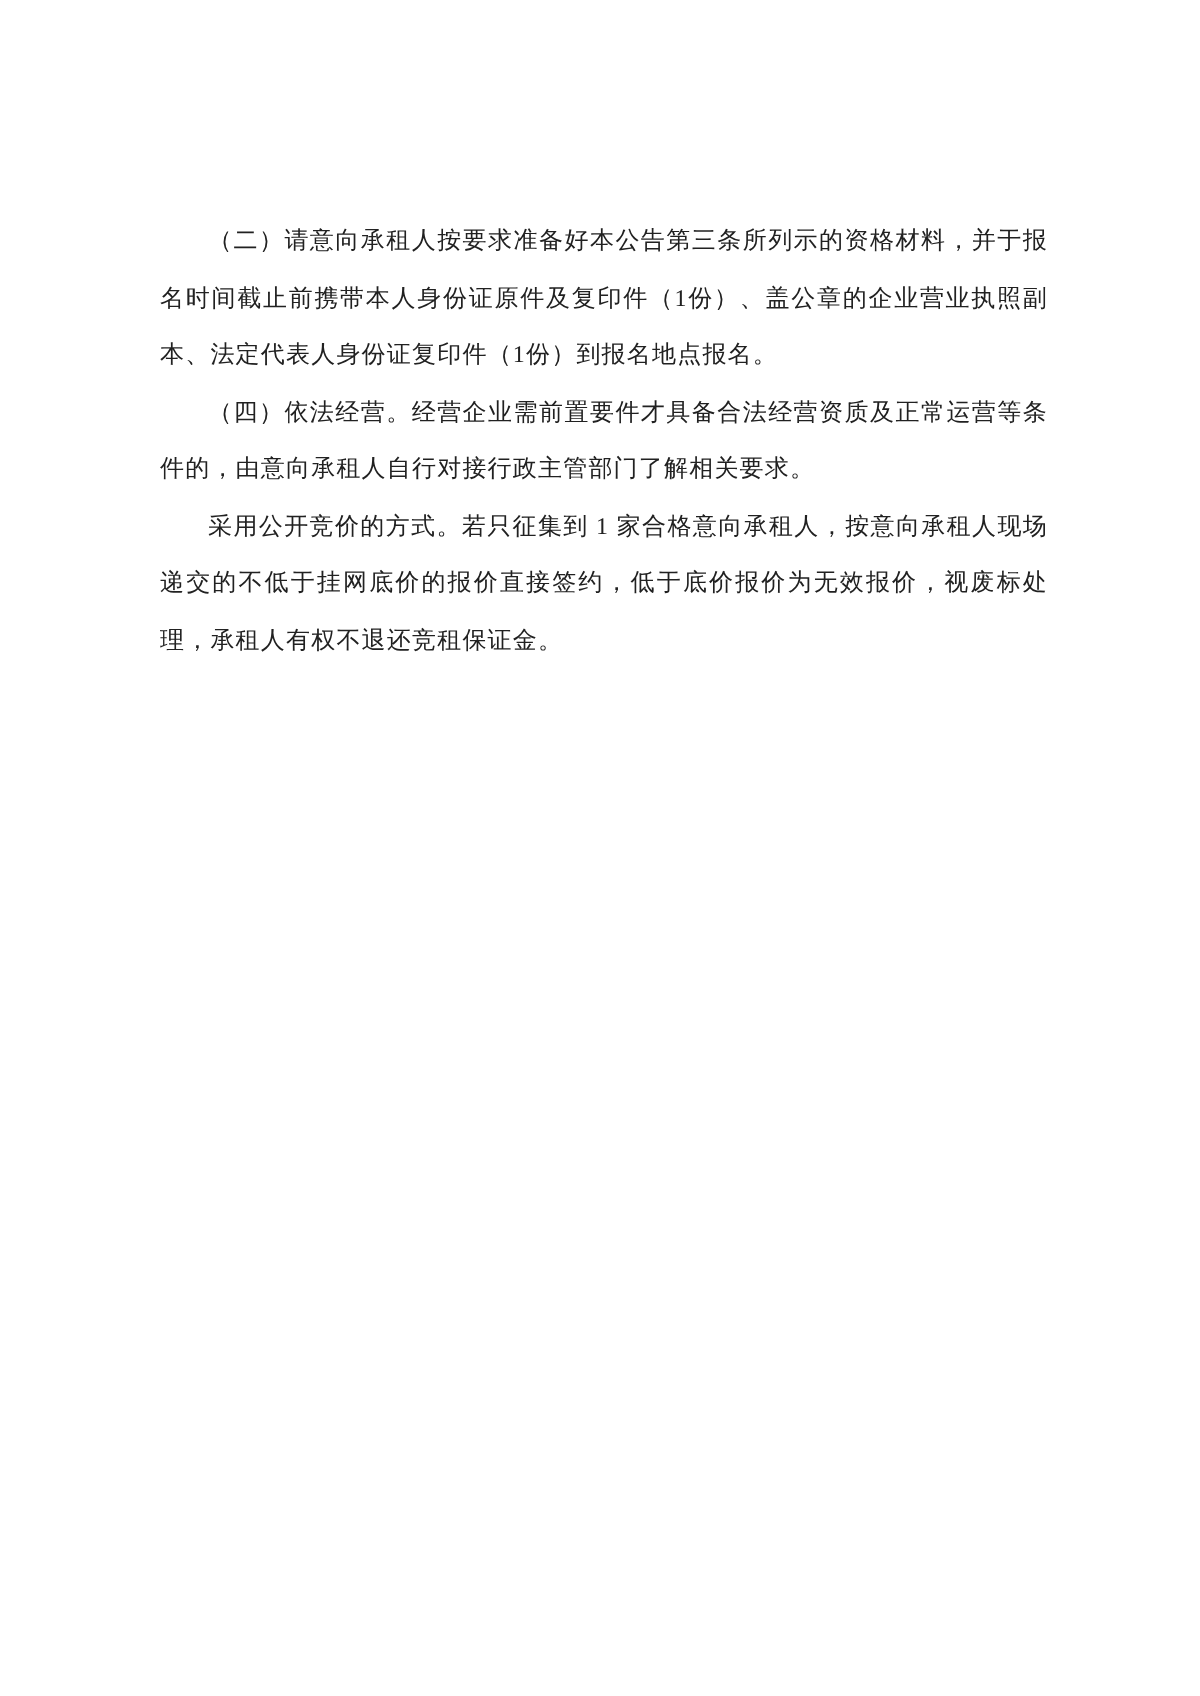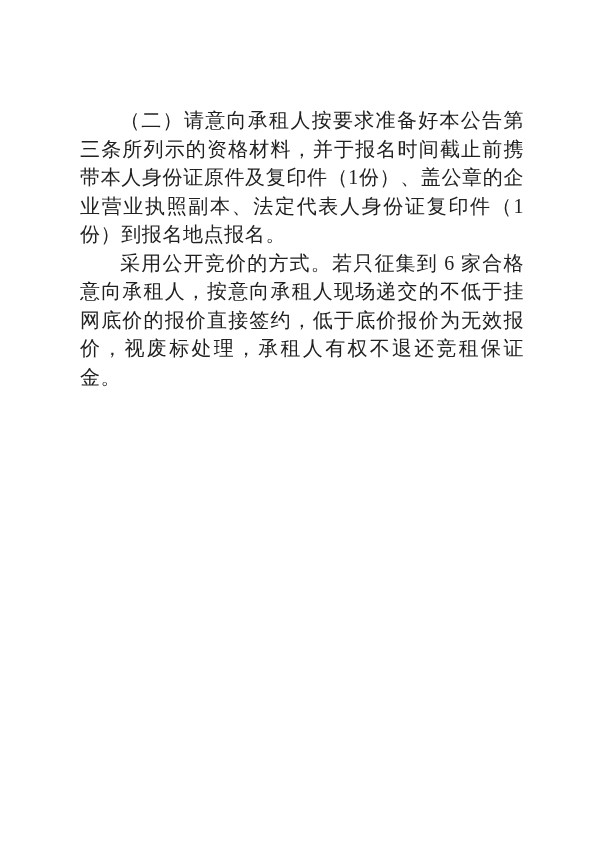--- a/index.html
+++ b/index.html
@@ -9,35 +9,36 @@
   }
   .page {
     position: relative;
     width: 600px;
     height: 848px;
     box-sizing: border-box;
     background: #ffffff;
     padding: 106px 76px 0 80px;
     overflow: hidden;
     font-family: "Liberation Serif", "DejaVu Serif", serif;
-    font-size: 20px;
+    font-size: 12px;
     line-height: 28.5px;
     color: #212121;
   }
   .para {
     margin: 0;
     text-indent: 2em;
     text-align: justify;
     text-justify: inter-ideograph;
     letter-spacing: 0.6px;
     word-break: break-all;
   }
   .para.sp {
     margin-top: 10px;
   }
 </style>
 </head>
 <body>
 
 <div class="page">
   <p class="para">（二）请意向承租人按要求准备好本公告第三条所列示的资格材料，并于报名时间截止前携带本人身份证原件及复印件（1份）、盖公章的企业营业执照副本、法定代表人身份证复印件（1份）到报名地点报名。</p>
-  <p class="para">采用公开竞价的方式。若只征集到 6 家合格意向承租人，按意向承租人现场递交的不低于挂网底价的报价直接签约，低于底价报价为无效报价，视废标处理，承租人有权不退还竞租保证金。</p>
+  <p class="para">（四）依法经营。经营企业需前置要件才具备合法经营资质及正常运营等条件的，由意向承租人自行对接行政主管部门了解相关要求。</p>
+  <p class="para">采用公开竞价的方式。若只征集到 1 家合格意向承租人，按意向承租人现场递交的不低于挂网底价的报价直接签约，低于底价报价为无效报价，视废标处理，承租人有权不退还竞租保证金。</p>
 </div>
 
 </body></html>

